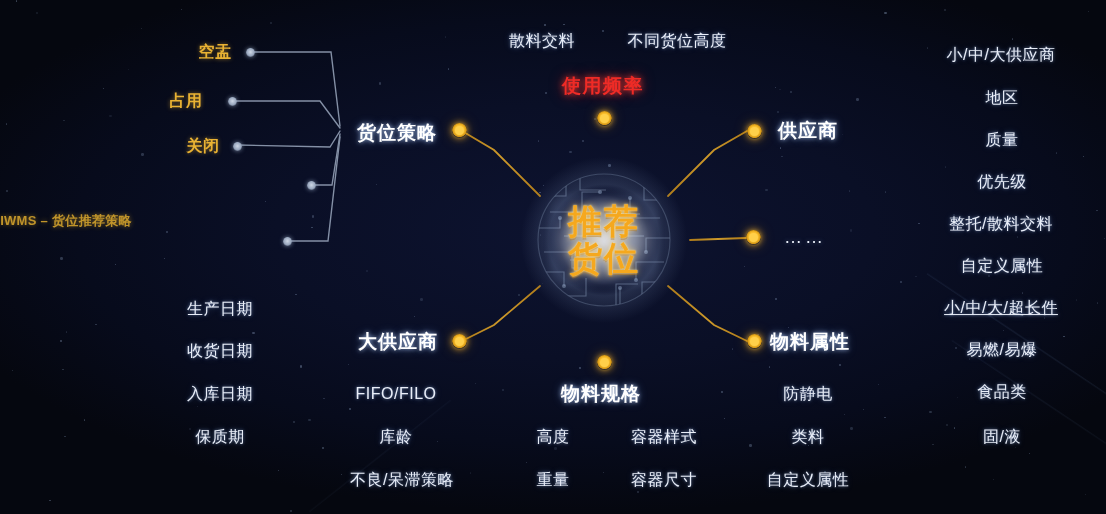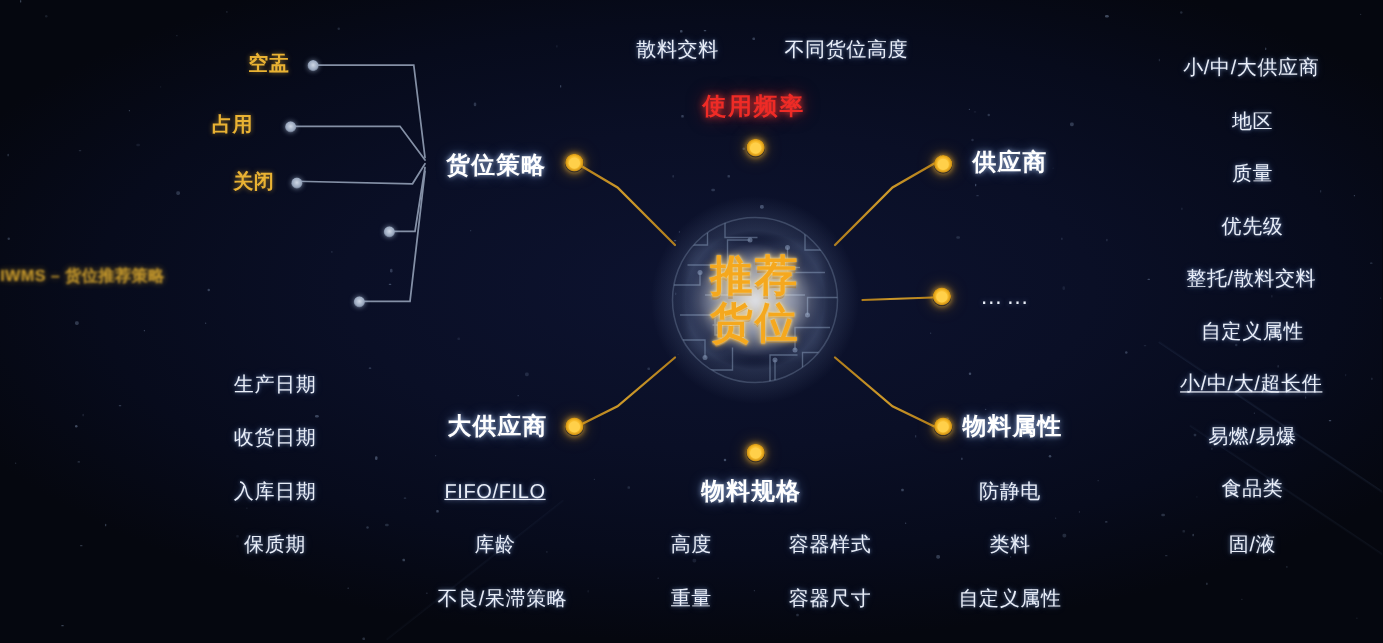--- a/index.html
+++ b/index.html
@@ -468,21 +468,21 @@
   <div class="lbl leaf" style="left:1002px; top:392px;">食品类</div>
   <div class="lbl leaf" style="left:1002px; top:437px;">固/液</div>
   <div class="lbl leaf" style="left:808px; top:394px;">防静电</div>
   <div class="lbl leaf" style="left:808px; top:437px;">类料</div>
   <div class="lbl leaf" style="left:808px; top:480px;">自定义属性</div>
 
   <div class="lbl leaf" style="left:220px; top:309px;">生产日期</div>
   <div class="lbl leaf" style="left:220px; top:351px;">收货日期</div>
   <div class="lbl leaf" style="left:220px; top:394px;">入库日期</div>
   <div class="lbl leaf" style="left:220px; top:437px;">保质期</div>
-  <div class="lbl leaf" style="left:396px; top:394px;text-decoration:underline;">FIFO/FILO</div>
+  <div class="lbl leaf" style="left:396px; top:394px;">FIFO/FILO</div>
   <div class="lbl leaf" style="left:396px; top:437px;">库龄</div>
   <div class="lbl leaf" style="left:402px; top:480px;">不良/呆滞策略</div>
 
   <div class="lbl leaf" style="left:553px; top:437px;">高度</div>
   <div class="lbl leaf" style="left:553px; top:480px;">重量</div>
   <div class="lbl leaf" style="left:664px; top:437px;">容器样式</div>
   <div class="lbl leaf" style="left:664px; top:480px;">容器尺寸</div>
 
   <div class="lbl wm-left" style="left:66px; top:221px;">IWMS – 货位推荐策略</div>
 

